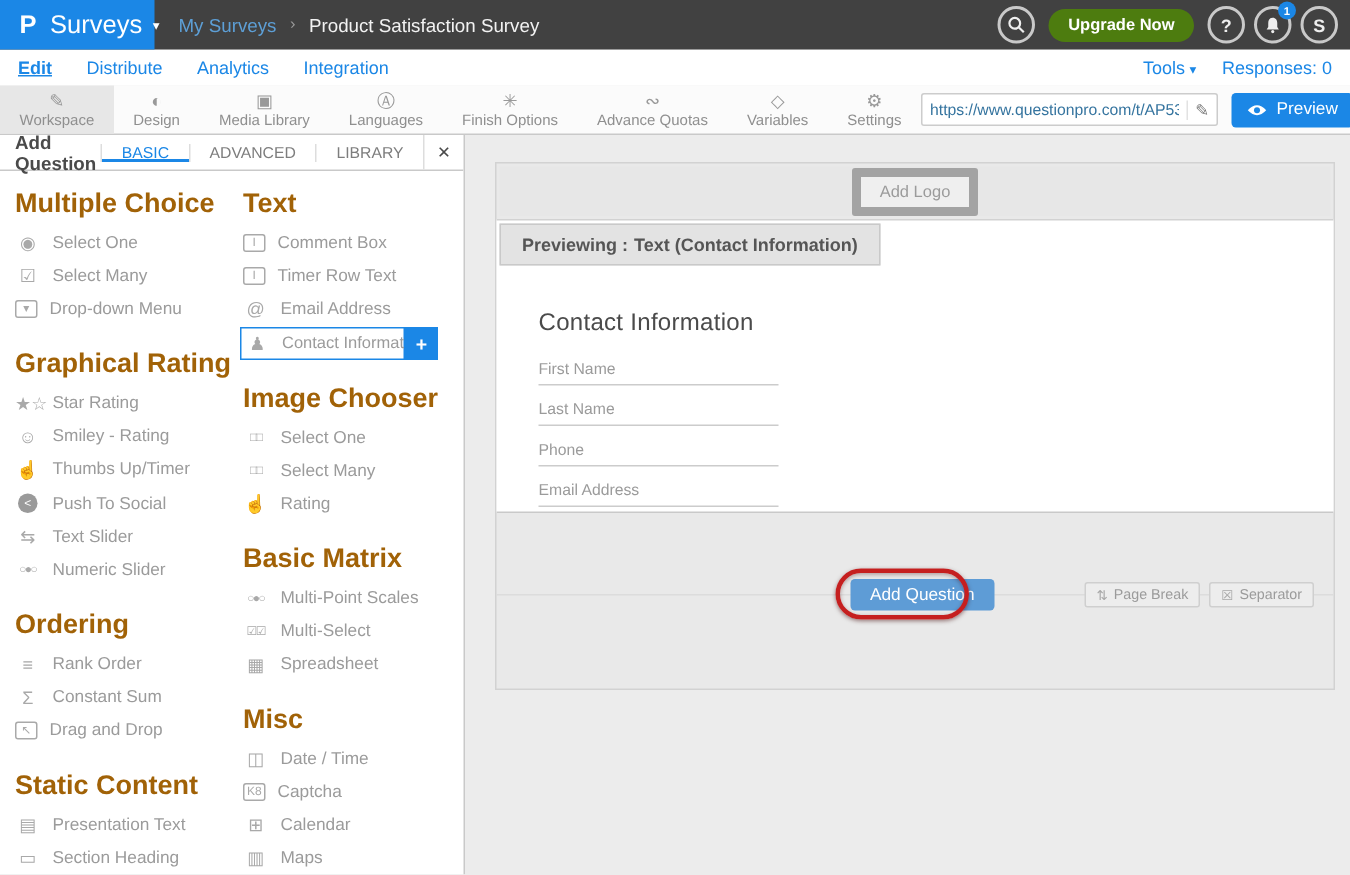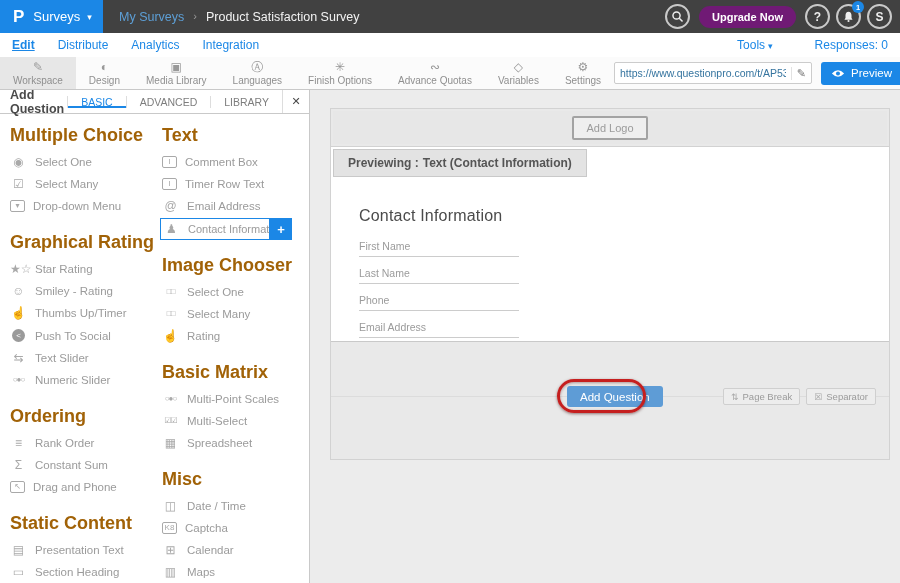--- a/index.html
+++ b/index.html
@@ -6,44 +6,44 @@
   html,body{margin:0;padding:0}
   body{width:900px;height:583px;position:relative;overflow:hidden;
        font-family:"Liberation Sans",sans-serif;background:#ececec;}
 
   
   .topbar{position:absolute;top:0;left:0;right:0;height:33px;background:#414141;
           display:flex;align-items:center;z-index:5}
   .brand{width:103px;height:33px;background:#1b87e6;color:#fff;display:flex;
          align-items:center;padding-left:13px;gap:9px;flex:none}
   .brand .logo{font-weight:bold;font-size:17px;line-height:1}
-  .brand .prod{font-size:13px}
+  .brand .prod{font-size:17px}
   .brand .caret{font-size:9px;margin-left:-2px}
   .crumbs{margin-left:16px;display:flex;gap:9px;font-size:12.5px}
   .crumb-parent{color:#5d9fd6}
   .crumb-sep{color:#9a9a9a;font-size:11px}
   .crumb-current{color:#f2f2f2}
   .top-actions{margin-left:auto;display:flex;align-items:center;gap:6px;padding-right:8px}
   .circle-btn{width:25px;height:25px;border:2px solid #c9c9c9;border-radius:50%;
               display:flex;align-items:center;justify-content:center;color:#eee;
               font-weight:bold;font-size:12px;background:transparent;flex:none;position:relative}
-  .upgrade{background:#701a75;color:#fff;border:none;border-radius:12px;font-size:11px;
+  .upgrade{background:#4d7c0f;color:#fff;border:none;border-radius:12px;font-size:11px;
            font-weight:bold;padding:5px 13px;margin:0 3px;cursor:pointer;
            font-family:"Liberation Sans",sans-serif}
   .badge{position:absolute;top:-5px;right:-5px;background:#1b87e6;color:#fff;font-size:7.5px;
          width:12px;height:12px;border-radius:50%;display:flex;align-items:center;
          justify-content:center;font-weight:bold}
 
   
   .subnav{position:absolute;top:33px;left:0;right:0;height:24px;background:#fff;
           display:flex;align-items:center;padding:0 12px}
   .subnav-tabs{display:flex;align-items:center}
   .subnav .tab{color:#1b87e6;font-size:12px;margin-right:23px;cursor:pointer}
   .subnav .tab.active{font-weight:bold;text-decoration:underline}
-  .subnav-right{margin-left:auto;display:flex;align-items:center;gap:42px;
+  .subnav-right{margin-left:auto;display:flex;align-items:center;gap:17px;
                 font-size:12px;color:#1b87e6}
   .subnav-right .caret{font-size:9px;margin-left:3px}
 
   
   .toolbar{position:absolute;top:57px;left:0;right:0;height:33px;background:#fbfbfb;
            border-bottom:1px solid #c9c9c9;display:flex;align-items:stretch}
   .tbar-item{display:flex;flex-direction:column;align-items:center;justify-content:center;
              padding:2px 13px;gap:2px;cursor:pointer}
   .tbar-item.active{background:#e7e7e7}
   .tbar-icon{font-size:12px;color:#999;line-height:1}
@@ -88,21 +88,21 @@
   .padd{position:absolute;right:-23px;top:-1px;bottom:-1px;width:22px;background:#1b87e6;
         color:#fff;border:none;font-size:13px;font-weight:bold;display:flex;align-items:center;
         justify-content:center;cursor:pointer;font-family:"Liberation Sans",sans-serif}
 
   
   .canvas{position:absolute;left:310px;top:90px;right:0;bottom:0;background:#ececec}
   .survey-panel{position:absolute;left:20px;top:18px;width:560px;height:352px;
                 background:#e9e9e9;border:1px solid #d2d2d2}
   .logo-strip{margin:2px;height:33px;background:#e7e7e7;display:flex;align-items:center;
               justify-content:center}
-  .add-logo-btn{border:2px solid #a3a3a3;background:#efefef;color:#9b9b9b;font-size:11px;
+  .add-logo-btn{border:6px solid #a3a3a3;background:#efefef;color:#9b9b9b;font-size:11px;
                 padding:4px 12px;border-radius:2px;cursor:pointer;
                 font-family:"Liberation Sans",sans-serif}
   .preview-card{position:absolute;left:0;top:37px;right:0;height:196px;background:#fff;
                 border-top:1px solid #d2d2d2;border-bottom:1px solid #c9c9c9}
   .preview-tab{position:absolute;left:2px;top:2px;background:#e3e3e3;border:1px solid #c9c9c9;
                padding:6px 14px;font-size:12px;color:#555}
   .preview-tab .pv-val{margin-left:4px;font-weight:bold}
   .question{position:absolute;left:28px;top:60px}
   .question h2{font-size:16px;color:#4a4a4a;font-weight:500;margin:0 0 10px;letter-spacing:.2px}
   .cfield{display:block;width:160px;border:none;border-bottom:1px solid #ccc;font-size:10.5px;
@@ -289,21 +289,21 @@
           <div class="pitem">
             <span class="pic">≡</span>
             <span class="plabel">Rank Order</span>
           </div>
           <div class="pitem">
             <span class="pic">Σ</span>
             <span class="plabel">Constant Sum</span>
           </div>
           <div class="pitem">
             <span class="pic boxed">↖</span>
-            <span class="plabel">Drag and Phone</span>
+            <span class="plabel">Drag and Drop</span>
           </div>
         </div>
         <div class="pgroup">
           <h3 class="pgroup-header">Static Content</h3>
           <div class="pitem">
             <span class="pic">▤</span>
             <span class="plabel">Presentation Text</span>
           </div>
           <div class="pitem">
             <span class="pic">▭</span>

